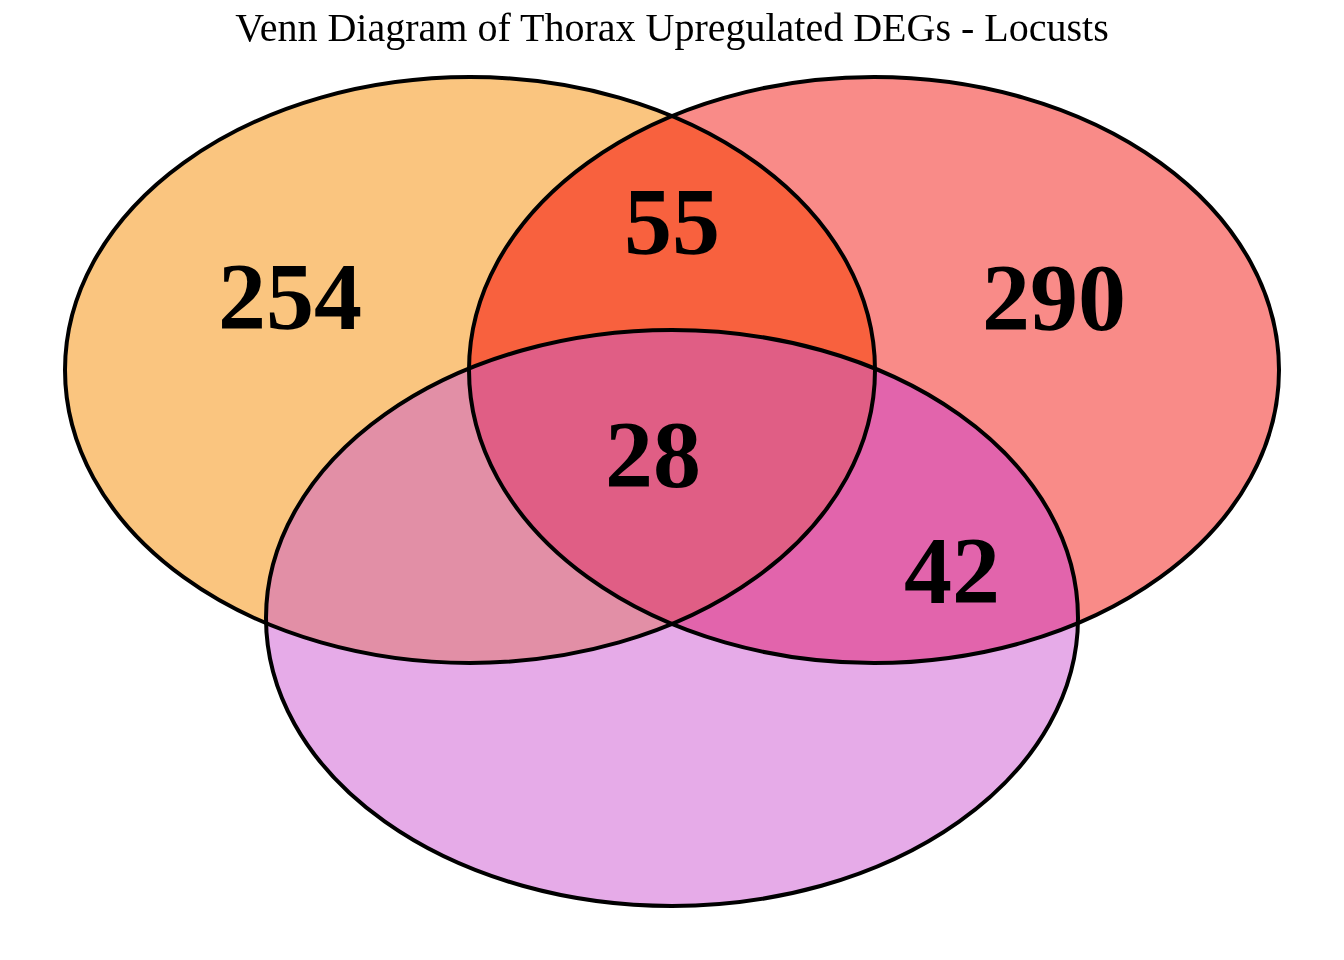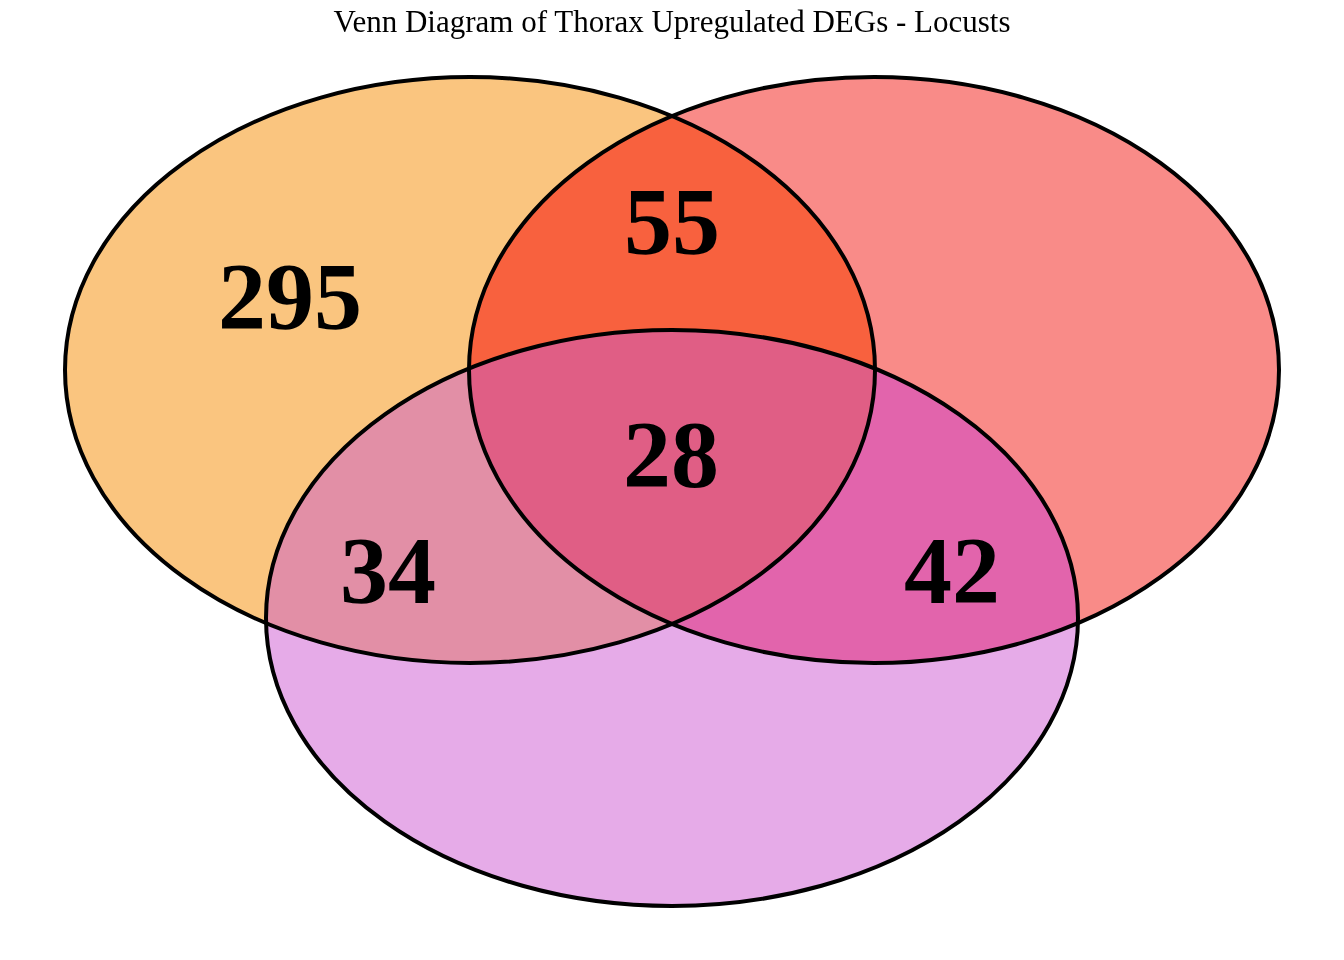--- a/index.html
+++ b/index.html
@@ -14,21 +14,21 @@
     height: 960px;
     background: #ffffff;
     overflow: hidden;
   }
   .chart-title {
     position: absolute;
     top: 4px;
     left: 0;
     width: 100%;
     text-align: center;
-    font-size: 31px;
+    font-size: 40px;
     color: #000000;
     white-space: nowrap;
   }
   .venn-svg {
     position: absolute;
     top: 0;
     left: 0;
     width: 1344px;
     height: 960px;
   }
@@ -37,21 +37,21 @@
     transform: translate(-50%, -50%);
     font-size: 96px;
     font-weight: bold;
     color: #000000;
     line-height: 1;
     white-space: nowrap;
   }
   .count-295 { left: 290px;  top: 297px; }
   .count-48  { left: 672px;  top: 222px; }
   .count-290 { left: 1054px; top: 298px; }
-  .count-28  { left: 671px;  top: 455px; }
+  .count-28  { left: 653px;  top: 455px; }
   .count-34  { left: 388px;  top: 571px; }
   .count-59  { left: 952px;  top: 571px; }
   .count-111 { left: 670px;  top: 769px; }
 </style>
 </head>
 <body>
 
 <div class="stage">
 
   <div class="chart-title">Venn Diagram of Thorax Upregulated DEGs - Locusts</div>
@@ -87,19 +87,19 @@
       <g clip-path="url(#clipB)">
         <ellipse cx="672" cy="618" rx="406" ry="288" fill="#E05E85"></ellipse>
       </g>
     </g>
 
     <ellipse cx="470" cy="370" rx="405" ry="293" fill="none" stroke-width="4" stroke="#000000"></ellipse>
     <ellipse cx="874" cy="370" rx="405" ry="293" fill="none" stroke-width="4" stroke="#000000"></ellipse>
     <ellipse cx="672" cy="618" rx="406" ry="288" fill="none" stroke-width="4" stroke="#000000"></ellipse>
   </svg>
 
-  <div class="count count-295">295</div>
+  <div class="count count-295">254</div>
+  <div class="count count-290">290</div>
   <div class="count count-48">55</div>
-  <div class="count count-34">34</div>
   <div class="count count-59">42</div>
   <div class="count count-28">28</div>
 
 </div>
 
 </body></html>

